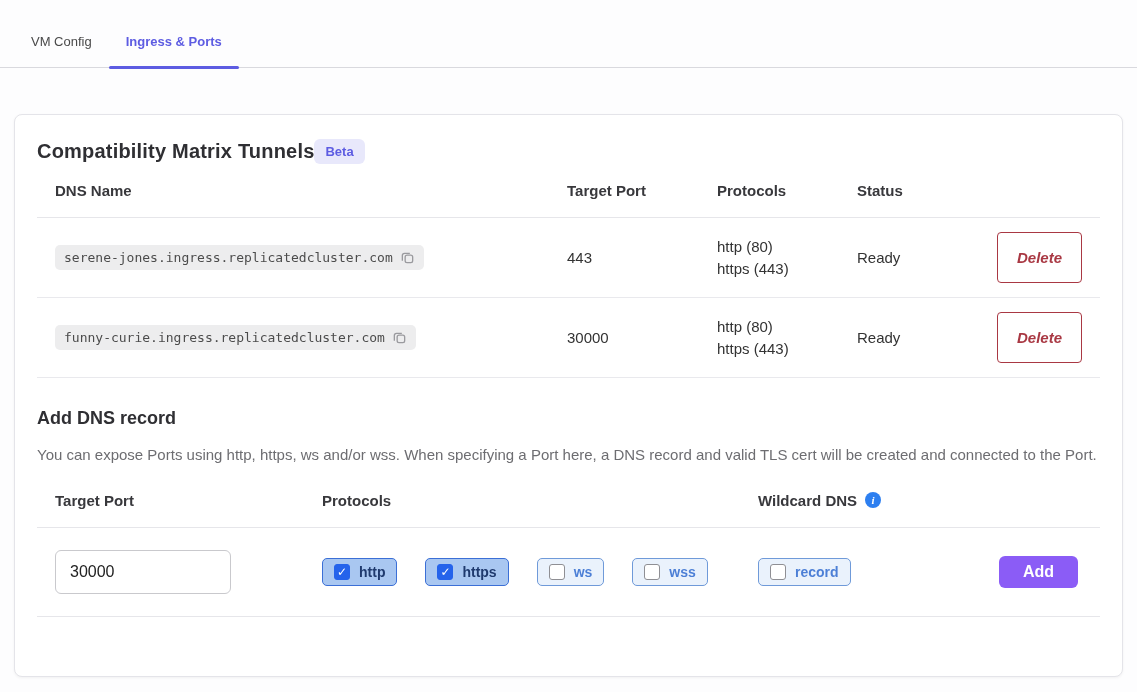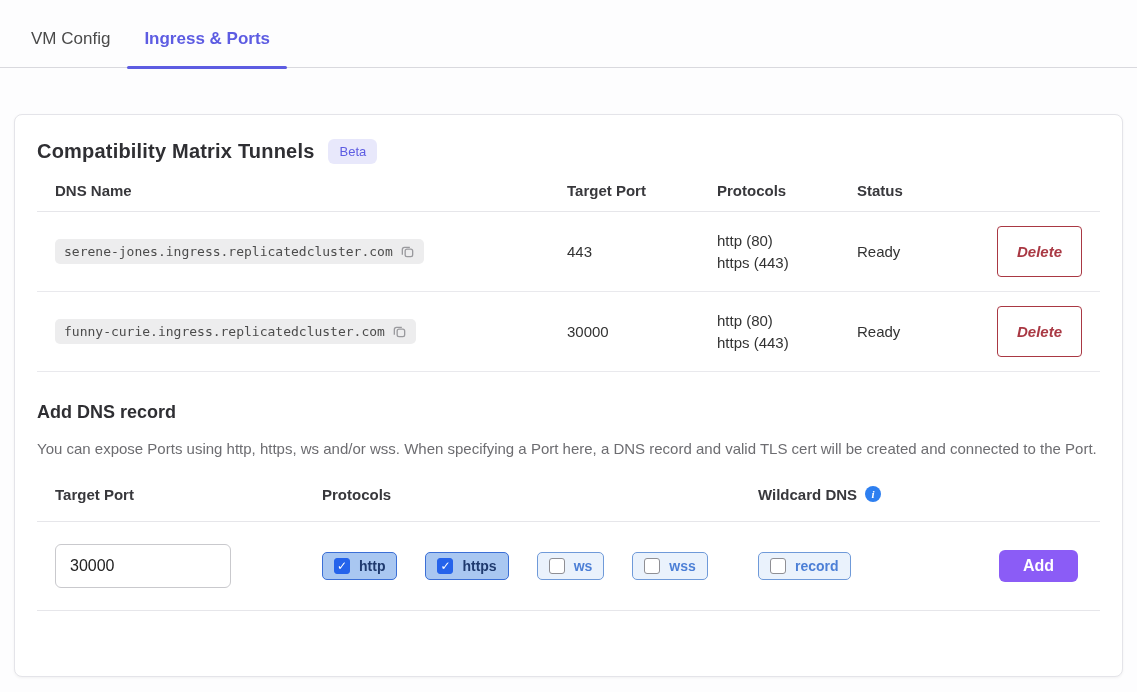--- a/index.html
+++ b/index.html
@@ -1,33 +1,33 @@
 <!DOCTYPE html>
 <html><head>
 <meta charset="utf-8">
 <style>
   * { margin:0; padding:0; box-sizing:border-box; }
   html,body { width:1137px; height:692px; background:#fdfdfe; font-family:"Liberation Sans","DejaVu Sans",sans-serif; color:#323232; }
 
   
   .tabbar { display:flex; align-items:flex-end; padding:0 14px; height:68px; border-bottom:1px solid #d9d9de; }
-  .tab { padding:14px 17px 18px 17px; font-size:17px; color:#4a4a4a; cursor:pointer; position:relative; }
+  .tab { padding:14px 17px 18px 17px; font-size:13px; color:#4a4a4a; cursor:pointer; position:relative; }
   .tab.active { color:#5d5ce2; font-weight:700; }
   .tab.active::after { content:""; position:absolute; left:0; right:0; bottom:-2px; height:3px; background:#5d5ce2; border-radius:2px; }
 
   
   .card { margin:46px 14px 0 14px; background:#ffffff; border:1px solid #e4e4e9; border-radius:8px; box-shadow:0 1px 3px rgba(0,0,0,0.05); padding:24px 22px 0 22px; height:563px; }
-  .card-head { display:flex; align-items:center; gap:14px; padding-left:0; margin-bottom:18px; }
+  .card-head { display:flex; align-items:center; padding-left:0; margin-bottom:18px; }
   .card-title { font-size:20px; font-weight:700; color:#2f2f33; letter-spacing:.2px; }
-  .beta-badge { background:#e8e8fb; color:#5d5ce2; font-size:13px; font-weight:400; padding:5px 11px; border-radius:6px; }
+  .beta-badge { background:#e8e8fb; color:#5d5ce2; font-size:13px; font-weight:700; padding:5px 11px; border-radius:6px; }
 
   
   .t-row { display:grid; grid-template-columns:512px 150px 140px 140px 1fr; align-items:center; }
   .t-cell { padding-left:18px; font-size:15px; color:#333; }
-  .t-header { border-bottom:1px solid #e6e6ea; padding-bottom:12px; }
+  .t-header { border-bottom:1px solid #e6e6ea; padding-bottom:18px; }
   .t-header .t-cell { font-weight:700; color:#38383c; }
   .t-body-row { border-bottom:1px solid #e9e9ed; height:80px; }
   .cell-actions { text-align:right; padding-right:22px; }
   .proto-lines { line-height:1.45; }
   .dns-pill { display:inline-flex; align-items:center; gap:7px; background:#ededee; border-radius:5px; padding:5px 9px; font-family:"DejaVu Sans Mono","Liberation Mono",monospace; font-size:13px; color:#4c4c4c; }
   .copy-btn { display:inline-flex; cursor:pointer; background:none; border:none; padding:0; }
   .delete-btn { background:#fff; border:1px solid #a93843; color:#a93843; font-weight:700; font-size:15px; padding:16px 19px; border-radius:4px; cursor:pointer; font-family:inherit;font-style:italic; }
 
   
   .add-title { font-size:18px; font-weight:700; color:#2f2f33; margin:30px 0 14px 0; }

